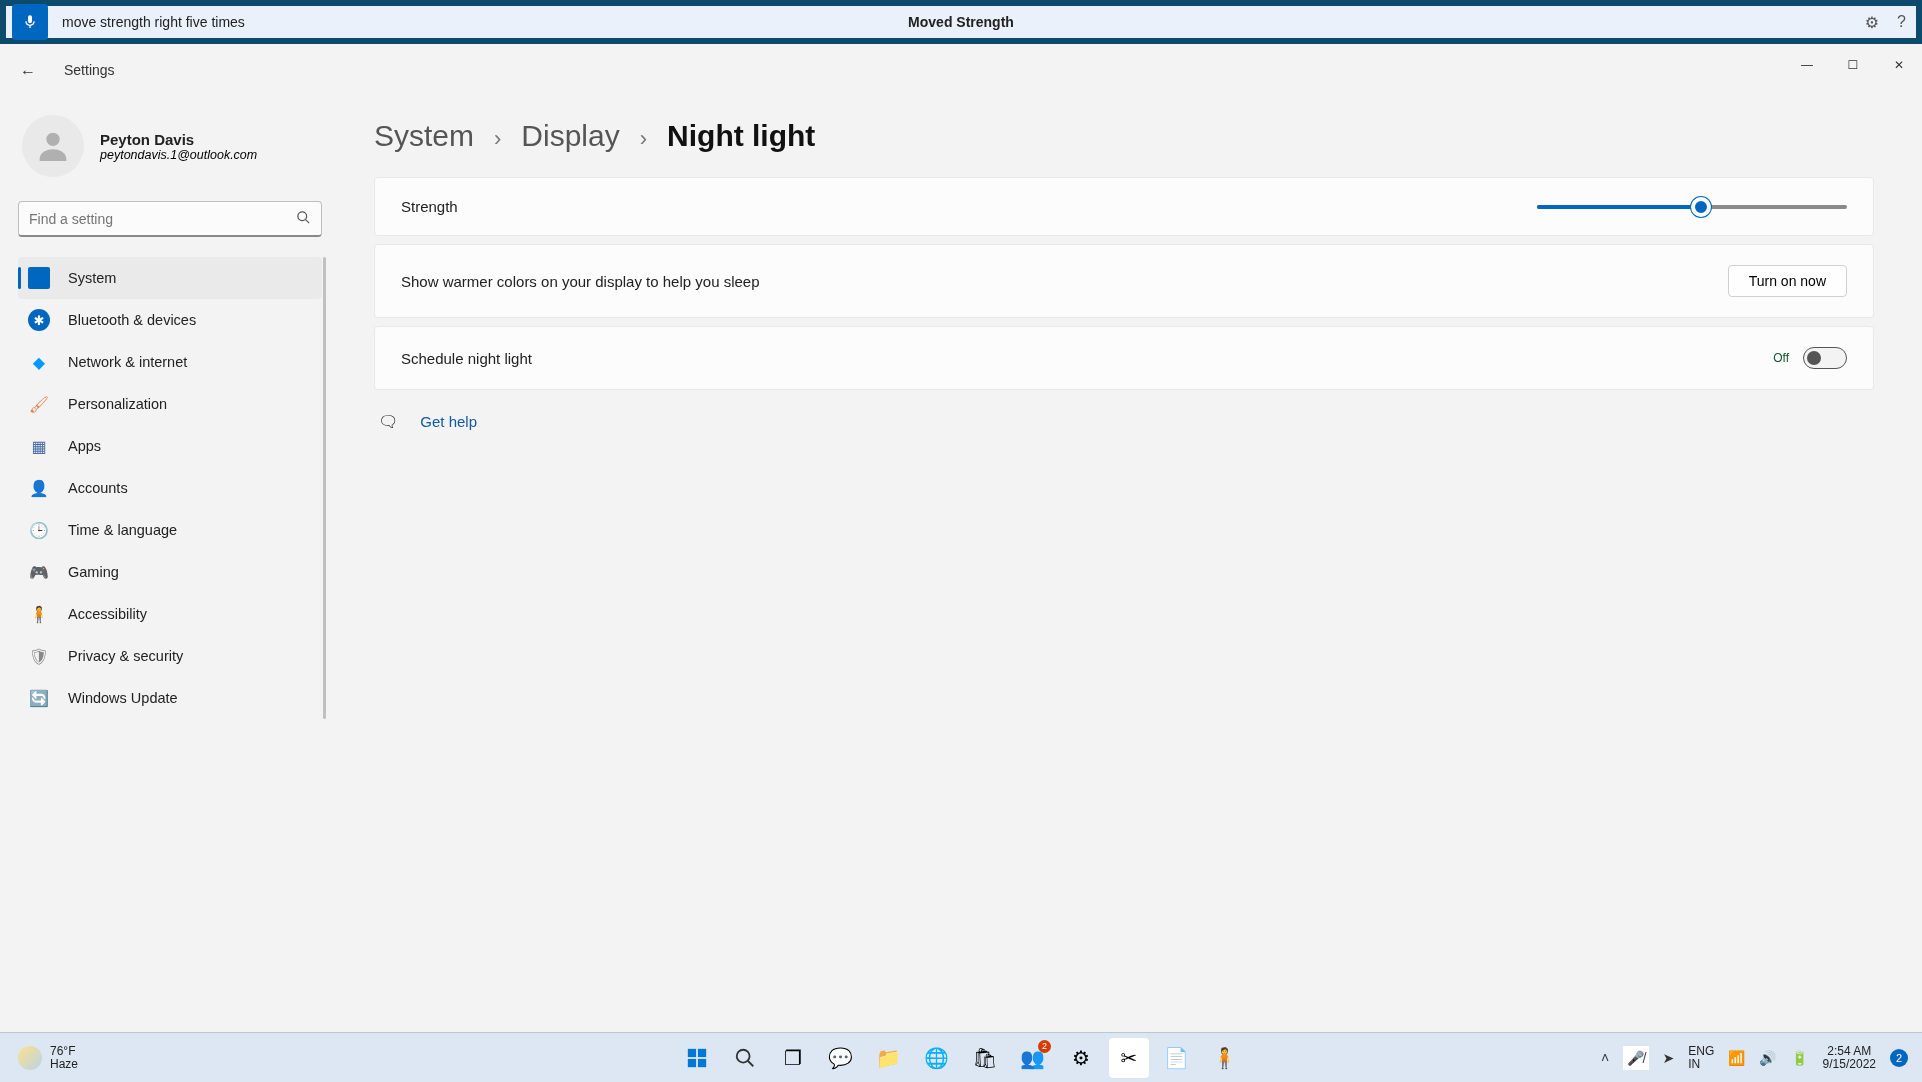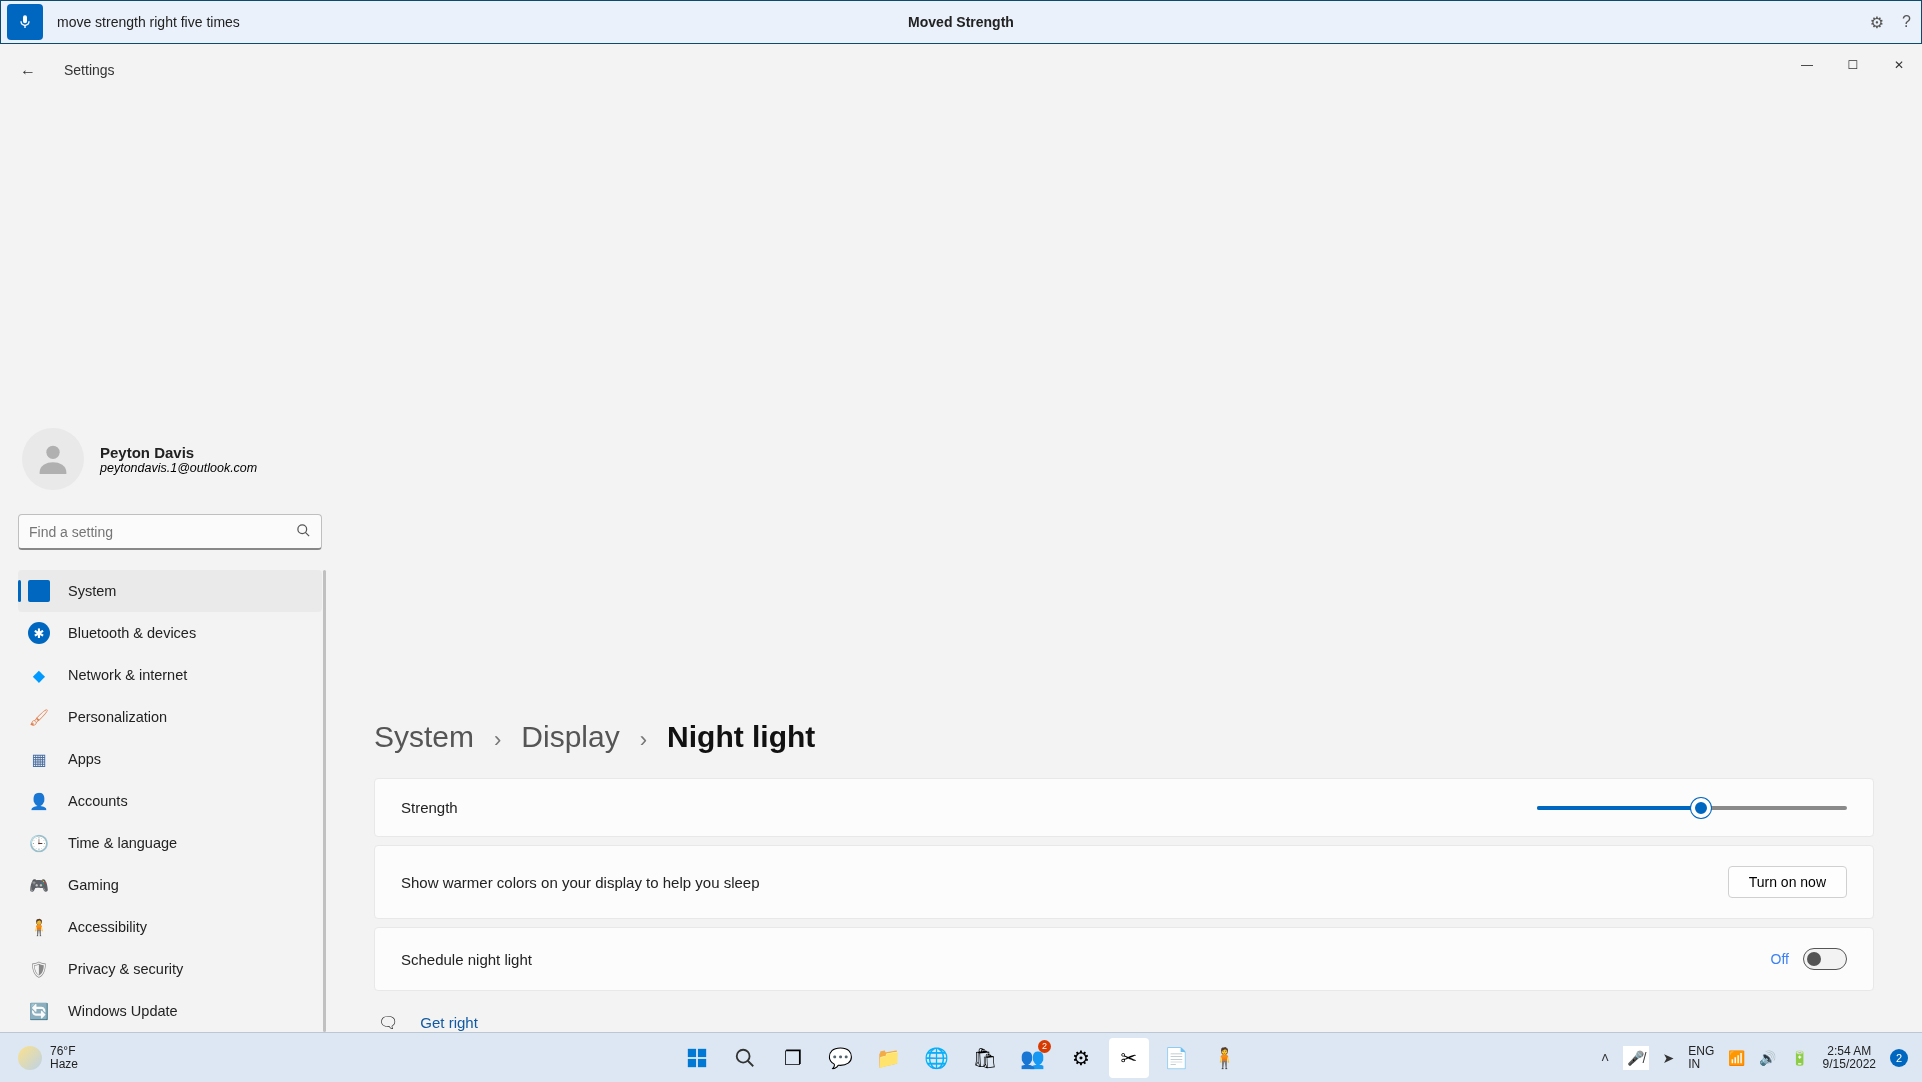--- a/index.html
+++ b/index.html
@@ -1,34 +1,34 @@
 <!DOCTYPE html>
 <html><head>
 <meta charset="utf-8">
 <style>
   * { box-sizing: border-box; margin: 0; padding: 0; font-family: "Segoe UI", sans-serif; }
   html, body { width: 1922px; height: 1082px; overflow: hidden; background: #f3f3f3; }
   
   
-  .voice-bar { height: 44px; background: #eaf1fa; border: 1px solid #0c4a6e; display: flex; align-items: center; position: relative; }
+  .voice-bar { height: 44px; background: #eaf1fa; border: 6px solid #0c4a6e; display: flex; align-items: center; position: relative; }
   .voice-mic { width: 36px; height: 36px; background: #0067c0; border-radius: 4px; margin-left: 6px; display:flex; align-items:center; justify-content:center; color:#fff; }
   .voice-text { margin-left: 14px; font-size: 14px; color:#222; }
   .voice-title { position:absolute; left:50%; transform:translateX(-50%); font-size:14px; font-weight:600; color:#222; }
   .voice-icons { position:absolute; right:10px; display:flex; gap:18px; color:#555; }
   .voice-icons span { font-size:16px; cursor:pointer; }
   
   
   .settings-window { position:absolute; top:45px; left:0; right:0; bottom:50px; background:#f3f3f3; }
   .titlebar { height:50px; display:flex; align-items:center; padding:0 20px; position:relative; }
   .back-arrow { font-size:16px; color:#333; cursor:pointer; }
   .title-label { margin-left:28px; font-size:14px; color:#333; }
   .win-controls { position:absolute; right:0; top:0; display:flex; }
   .win-controls div { width:46px; height:40px; display:flex; align-items:center; justify-content:center; font-size:12px; color:#333; cursor:pointer; }
   
-  .content { display:flex; height:calc(100% - 50px);align-items:flex-end; }
+  .content { display:flex; height:calc(100% - 50px); }
   
   
   .sidebar { width:340px; padding:10px 18px 0 18px; position:relative; }
   .user-block { display:flex; align-items:center; gap:16px; margin:10px 0 24px 4px; }
   .avatar { width:62px; height:62px; border-radius:50%; background:#e9e9e9; display:flex; align-items:center; justify-content:center; }
   .avatar::after { content:""; position:absolute; }
   .user-name { font-size:15px; font-weight:600; color:#222; }
   .user-email { font-size:12.5px; color:#000000;font-style:italic; }
   
   .search-box { width:100%; height:36px; border:1px solid #bfbfbf; border-bottom:2px solid #888; border-radius:4px; background:#fbfbfb; display:flex; align-items:center; padding:0 10px; margin-bottom:20px; }
@@ -52,21 +52,21 @@
   .card { background:#fcfcfc; border:1px solid #e8e8e8; border-radius:4px; padding:20px 26px; margin-bottom:8px; display:flex; align-items:center; justify-content:space-between; }
   .card-label { font-size:15px; color:#222; }
   .btn { border:1px solid #d0d0d0; background:#fefefe; border-radius:4px; padding:7px 20px; font-size:14px; cursor:pointer; }
   
   .slider-wrap { width:310px; display:flex; align-items:center; }
   .slider-track { position:relative; flex:1; height:4px; background:#8a8a8a; border-radius:2px; }
   .slider-fill { position:absolute; left:0; top:0; bottom:0; width:53%; background:#0067c0; border-radius:2px; }
   .slider-thumb { position:absolute; left:53%; top:50%; transform:translate(-50%,-50%); width:20px; height:20px; background:#0067c0; border:4px solid #fff; border-radius:50%; box-shadow:0 0 0 1px #0067c0; }
   
   .toggle-wrap { display:flex; align-items:center; gap:14px; }
-  .toggle-text { font-size:14px; color:#3b82f6; }
+  .toggle-text { font-size:12px; color:#14532d; }
   .toggle { width:44px; height:22px; border:1px solid #555; border-radius:11px; background:#f3f3f3; position:relative; cursor:pointer; }
   .toggle-knob { position:absolute; left:3px; top:3px; width:14px; height:14px; background:#555; border-radius:50%; }
   
   .gethelp { display:flex; align-items:center; gap:22px; margin-top:22px; margin-left:4px; }
   .gethelp-ico { font-size:16px; color:#222; }
   .gethelp-link { color:#1159a1; font-size:15px; cursor:pointer; }
   
   
   .taskbar { position:absolute; bottom:0; left:0; right:0; height:50px; background:#dce7f3; border-top:1px solid #bcc7d3; display:flex; align-items:center; }
   .weather { display:flex; align-items:center; gap:8px; margin-left:18px; }
@@ -211,21 +211,21 @@
         <div class="toggle-wrap">
           <span class="toggle-text">Off</span>
           <div class="toggle">
             <div class="toggle-knob"></div>
           </div>
         </div>
       </div>
 
       <div class="gethelp">
         <span class="gethelp-ico">🗨</span>
-        <span class="gethelp-link">Get right</span>
+        <span class="gethelp-link">Get help</span>
       </div>
     </div>
   </div>
 </div>
 
 <div class="taskbar">
   <div class="weather">
     <div class="weather-ico"></div>
     <div class="weather-t">
       <div>76°F</div>

